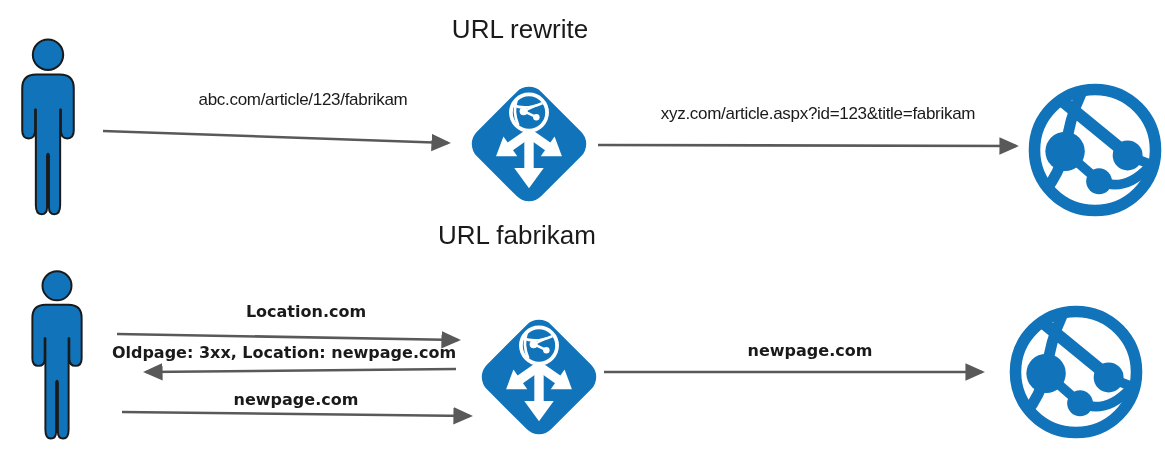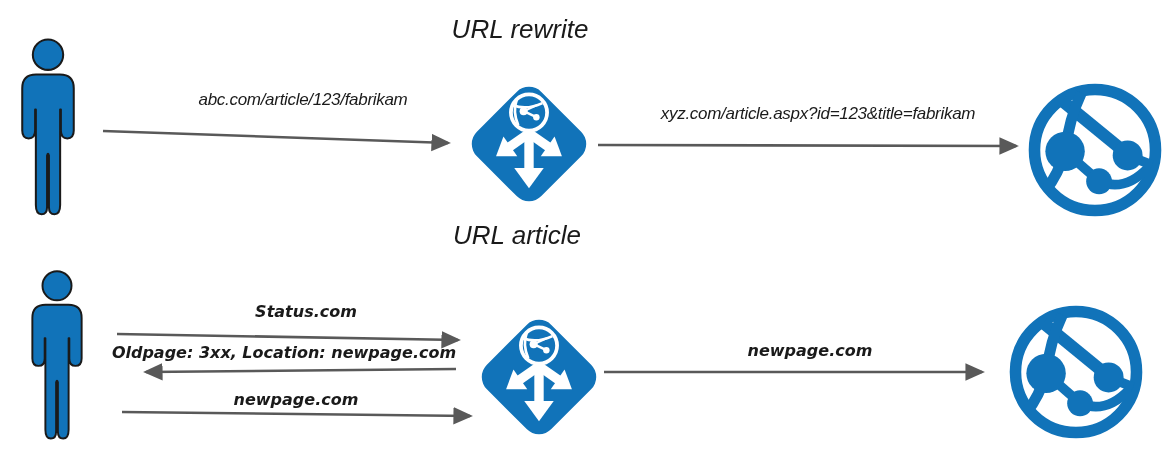--- a/index.html
+++ b/index.html
@@ -5,21 +5,21 @@
   :root{
     --bg:#ffffff;
     --icon-blue:#1173b9;
     --arrow-gray:#595959;
     --text:#1a1a1a;
     --outline:#1a1a1a;
   }
   html,body{margin:0;padding:0;background:#fff;}
   .canvas{
     position:relative;width:1165px;height:465px;background:var(--bg);
-    font-family:"Liberation Sans",sans-serif;overflow:hidden;font-style:italic;
+    font-family:"Liberation Sans",sans-serif;overflow:hidden;
   }
   .abs{position:absolute;}
   .cx{transform:translateX(-50%);}
   .title{font-size:26px;color:var(--text);white-space:nowrap;}
   .lbl1{font-size:17px;letter-spacing:-0.3px;color:var(--text);white-space:nowrap;}
   .lbl2{font-family:"DejaVu Sans",sans-serif;font-weight:bold;font-size:16px;color:var(--text);white-space:nowrap;}
   .arrow-shaft{stroke:var(--arrow-gray);stroke-width:2.6;fill:none;}
   .arrow-head{fill:var(--arrow-gray);}
   .blue-fill{fill:var(--icon-blue);}
   .white-stroke{stroke:#ffffff;fill:none;}
@@ -68,25 +68,25 @@
     </g>
     <g>
       <line class="arrow-shaft" x1="122" y1="412" x2="470" y2="416" marker-end="url(#ah)"></line>
     </g>
     <g>
       <line class="arrow-shaft" x1="604" y1="372" x2="982" y2="372" marker-end="url(#ah)"></line>
     </g>
   </svg>
 
   <div class="abs cx title pos-title1">URL rewrite</div>
-  <div class="abs cx title pos-title2">URL article</div>
+  <div class="abs cx title pos-title2">URL fabrikam</div>
 
   <div class="abs cx lbl1 pos-l1a">abc.com/article/123/fabrikam</div>
   <div class="abs cx lbl1 pos-l1b">xyz.com/article.aspx?id=123&amp;title=fabrikam</div>
-  <div class="abs cx lbl2 pos-l2a">Status.com</div>
+  <div class="abs cx lbl2 pos-l2a">Location.com</div>
   <div class="abs cx lbl2 pos-l2b">Oldpage: 3xx, Location: newpage.com</div>
   <div class="abs cx lbl2 pos-l2c">newpage.com</div>
   <div class="abs cx lbl2 pos-l2d">newpage.com</div>
 
   <svg class="abs pos-person1" viewBox="0 0 100 200">
     <circle cx="50" cy="22.5" r="16.5" class="person-body"></circle>
     <path class="person-body" d="M37,44 L63,44 Q78,44 78,59 L78,105 Q78,113.5 71,113.5 Q64,113.5 64,105 L64,82 L63.2,82
          L63.2,186 Q63.2,196 57,196 Q51,196 51,188 L51,132 Q50,128.5 49,132 L49,188
          Q49,196 43,196 Q36.8,196 36.8,186 L36.8,82 L36,82 L36,105 Q36,113.5 29,113.5
          Q22,113.5 22,105 L22,59 Q22,44 37,44 Z"></path>

